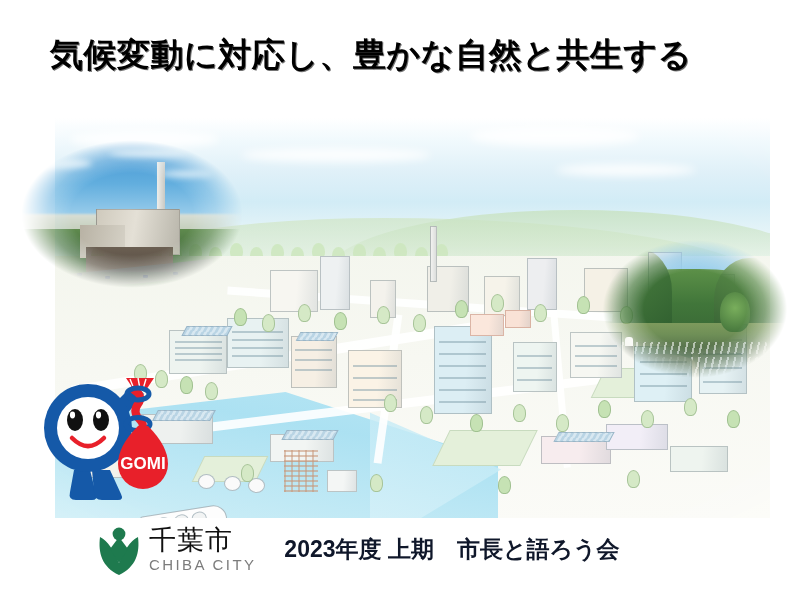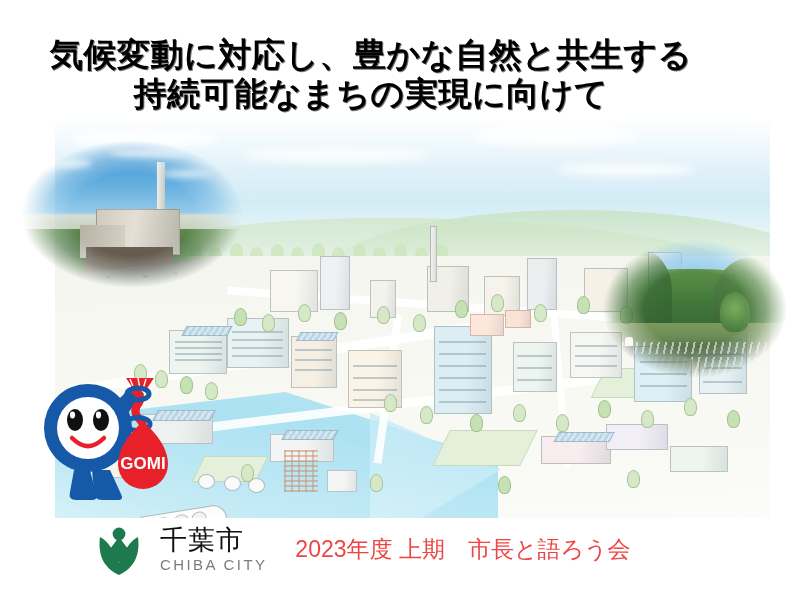--- a/index.html
+++ b/index.html
@@ -337,21 +337,21 @@
     height: 66px;
     z-index: 50;
     display: flex;
     align-items: center;
     padding-left: 96px;
     box-sizing: border-box;
   }
   .logo-wrap {
     display: flex;
     align-items: center;
-    gap: 18px;
+    gap: 7px;
   }
   .logo-mark { width: 46px; height: 52px; flex: none; }
   .logo-text {
     display: flex;
     flex-direction: column;
     line-height: 1;
   }
   .logo-jp {
     font-family: "Liberation Sans", "DejaVu Sans", sans-serif;
     font-size: 27px;
@@ -362,39 +362,38 @@
   .logo-en {
     font-family: "Liberation Sans", sans-serif;
     font-size: 15px;
     color: #7c7c7c;
     letter-spacing: 2.4px;
     margin-top: 3px;
   }
   .footer-caption {
     margin-left: 28px;
     font-family: "Liberation Sans", "DejaVu Sans", sans-serif;
-    font-weight: normal;
+    font-weight: bold;
     font-size: 23px;
-    color: #ef4444;
+    color: #0f172a;
     white-space: nowrap;
     display: flex;
     align-items: baseline;
   }
   .footer-caption .small {
     font-size: 17px;
   }
 </style>
 </head>
 <body>
 
 <div class="slide">
 
   <div class="title-block">
     <span class="title-line">気候変動に対応し、豊かな自然と共生する</span>
-    <span class="title-line">持続可能なまちの実現に向けて</span>
   </div>
 
   <div class="illustration">
     <div class="sky"></div>
     <div class="cloud" style="left:2%;top:12px;width:150px;height:18px;"></div>
     <div class="cloud" style="left:26%;top:30px;width:190px;height:14px;"></div>
     <div class="cloud" style="left:58%;top:8px;width:170px;height:20px;"></div>
     <div class="cloud" style="left:70%;top:46px;width:140px;height:12px;"></div>
 
     <div class="hills"></div>

